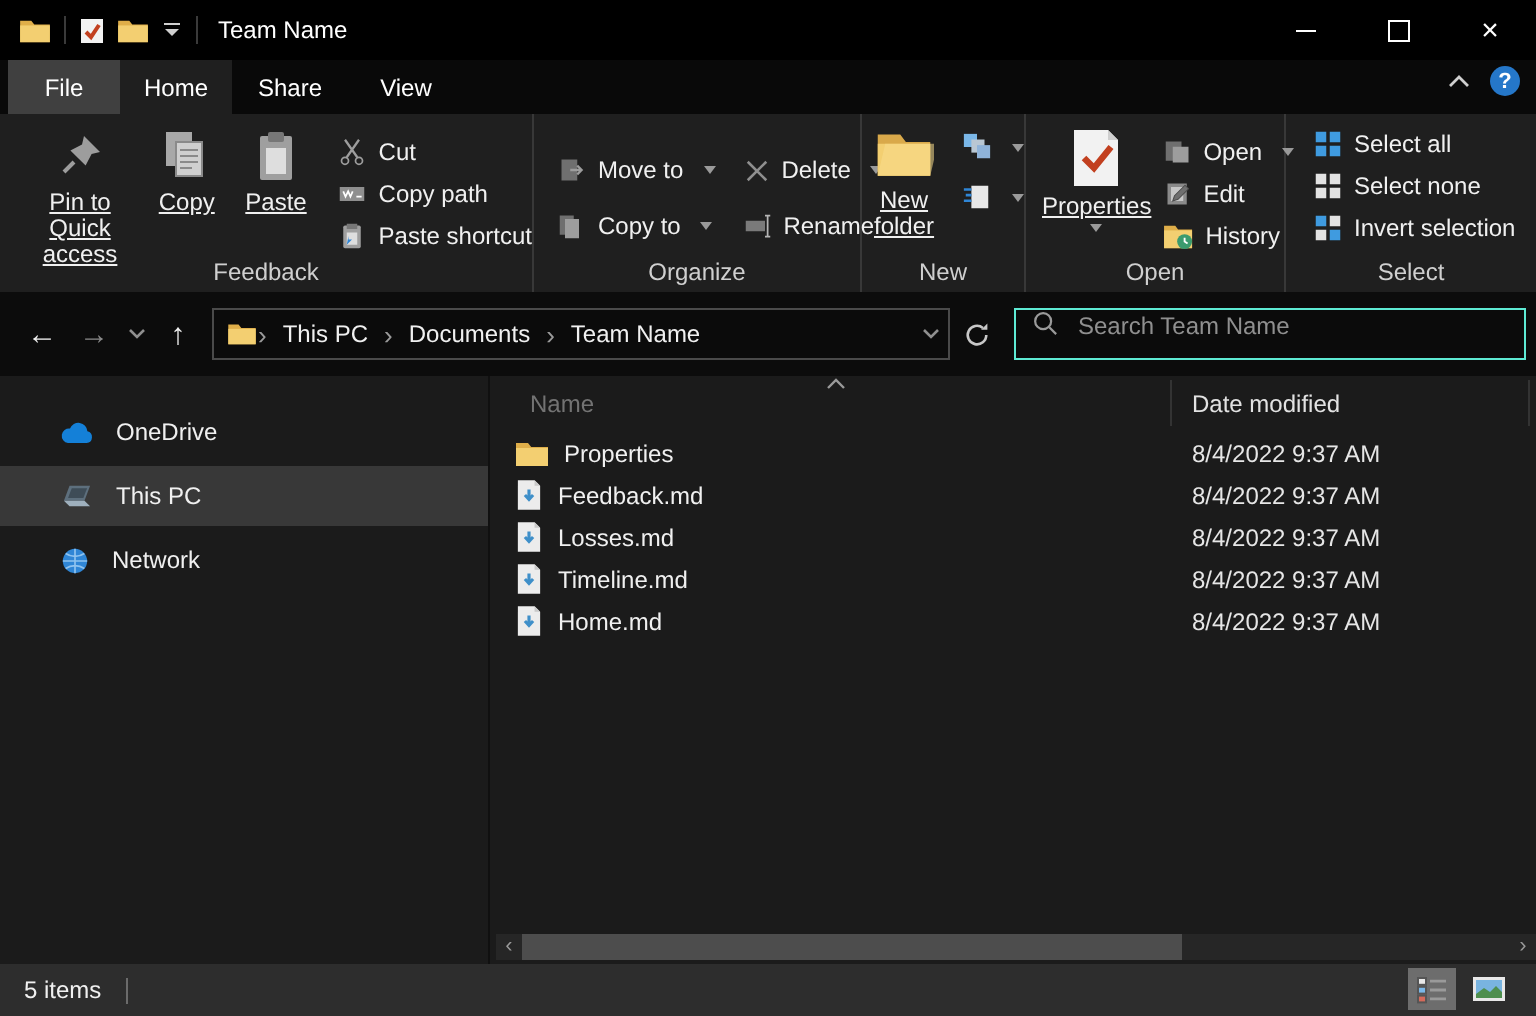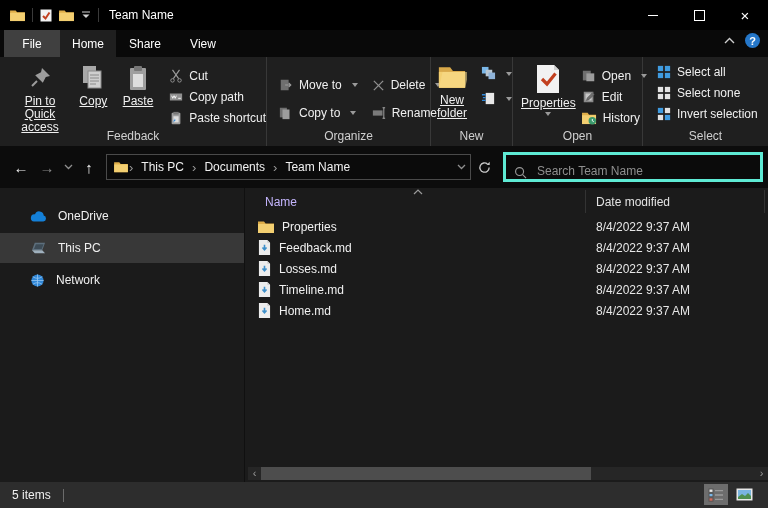--- a/index.html
+++ b/index.html
@@ -48,34 +48,34 @@
   
   #addressrow{left:0;top:146px;width:768px;height:42px;background:#0c0c0c;display:flex;align-items:center;padding:0;box-sizing:border-box;}
   .navbtn{width:26px;height:26px;display:flex;align-items:center;justify-content:center;font-size:15px;}
   .navbtn.dim{color:#8a8a8a;}
   .addrbox{height:24px;border:1px solid #4a4a4a;background:#0b0b0b;display:flex;align-items:center;
            flex:1;margin-left:4px;padding:0 4px;}
   .crumb{padding:0 7px;color:#f0f0f0;}
   .crumb-sep{color:#9a9a9a;padding:0 1px;font-size:13px;}
   .addr-spacer{flex:1;}
   .refreshbtn{width:26px;height:26px;display:flex;align-items:center;justify-content:center;}
-  .searchbox{width:238px;height:24px;border:3px solid #5eead4;background:#0b0b0b;display:flex;
-             align-items:flex-end;margin:0 5px 0 6px;padding:0 8px;gap:8px;}
+  .searchbox{width:238px;height:24px;border:1px solid #5eead4;background:#0b0b0b;display:flex;
+             align-items:flex-start;margin:0 5px 0 6px;padding:0 8px;gap:8px;}
   .searchbox input{flex:1;background:transparent;border:none;outline:none;color:#cfcfcf;
                    font-family:"Liberation Sans",sans-serif;font-size:12px;}
   .searchbox input::placeholder{color:#8f8f8f;}
 
   
   #content{left:0;top:188px;width:768px;height:294px;background:#1b1b1b;display:flex;}
   #sidebar{width:245px;border-right:1px solid #101010;box-sizing:border-box;padding-top:13px;}
   .side-item{height:30px;display:flex;align-items:center;gap:11px;padding-left:30px;margin-bottom:2px;}
   .side-item.sel{background:#383838;}
   #pane{position:relative;flex:1;}
   .pane-header{position:relative;height:28px;}
-  .colhdr-name{position:absolute;left:20px;top:7px;color:#c4b5fd;}
+  .colhdr-name{position:absolute;left:20px;top:7px;color:#737373;}
   .colhdr-date{position:absolute;left:351px;top:7px;color:#e2e2e2;}
   .coldiv{position:absolute;top:2px;width:1px;height:23px;background:#333;}
   .sortchev{position:absolute;left:168px;top:1px;}
   .frow{position:relative;height:21px;display:flex;align-items:center;padding-left:13px;}
   .frow .fname{margin-left:8px;}
   .frow .fdate{position:absolute;left:351px;color:#e6e6e6;}
   #hscroll{position:absolute;left:3px;right:0;bottom:2px;height:13px;background:#262626;display:flex;align-items:center;}
   .hs-arrow{width:13px;text-align:center;color:#9a9a9a;font-size:11px;line-height:13px;}
   .hs-track{position:relative;flex:1;height:13px;}
   .hs-thumb{position:absolute;left:0;top:0;width:330px;height:13px;background:#4d4d4d;}

